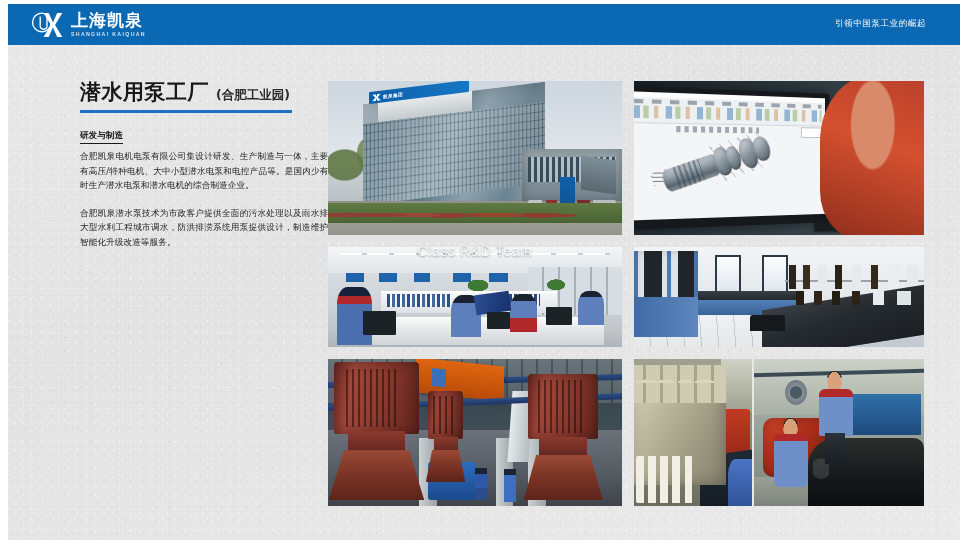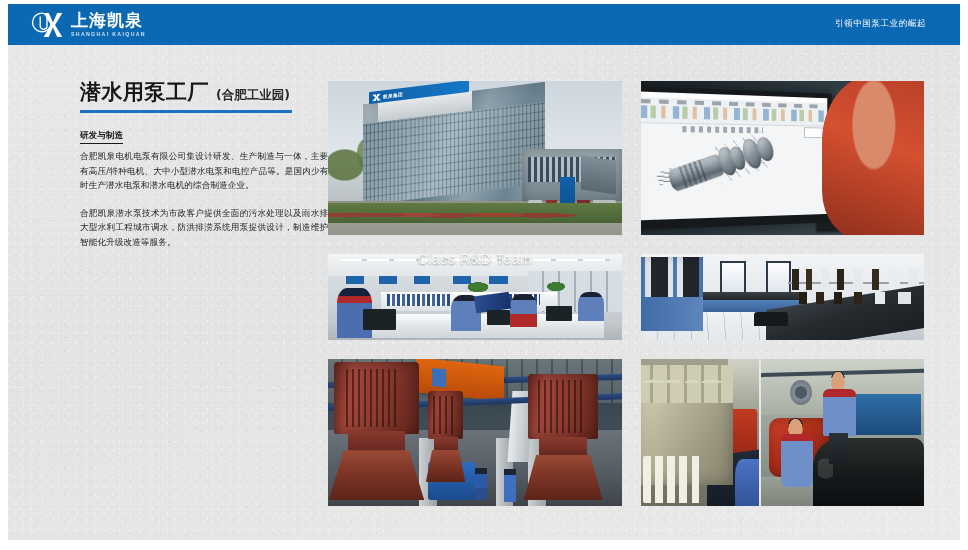--- a/index.html
+++ b/index.html
@@ -113,21 +113,21 @@
   .para + .para { margin-top: 13px; }
 
   
   .collage {
     position: absolute;
     left: 328px; top: 81px;
     width: 596px; height: 425px;
     display: grid;
     grid-template-rows: 154px 1fr 147px;
     grid-template-columns: 294px 1fr;
-    gap: 19px;
+    gap: 12px;
   }
   .ph { position: relative; overflow: hidden; background: #222; }
   .ph.row3 { grid-column: 1 / 2; }
   .ph-split { display: grid; grid-template-columns: 118px 1fr; gap: 2px; }
 
   
   .p-building {
     background:
       linear-gradient(180deg, #c9d2da 0%, #d5dce2 34%, #cfd6dc 52%, #a9aeae 100%);
   }

